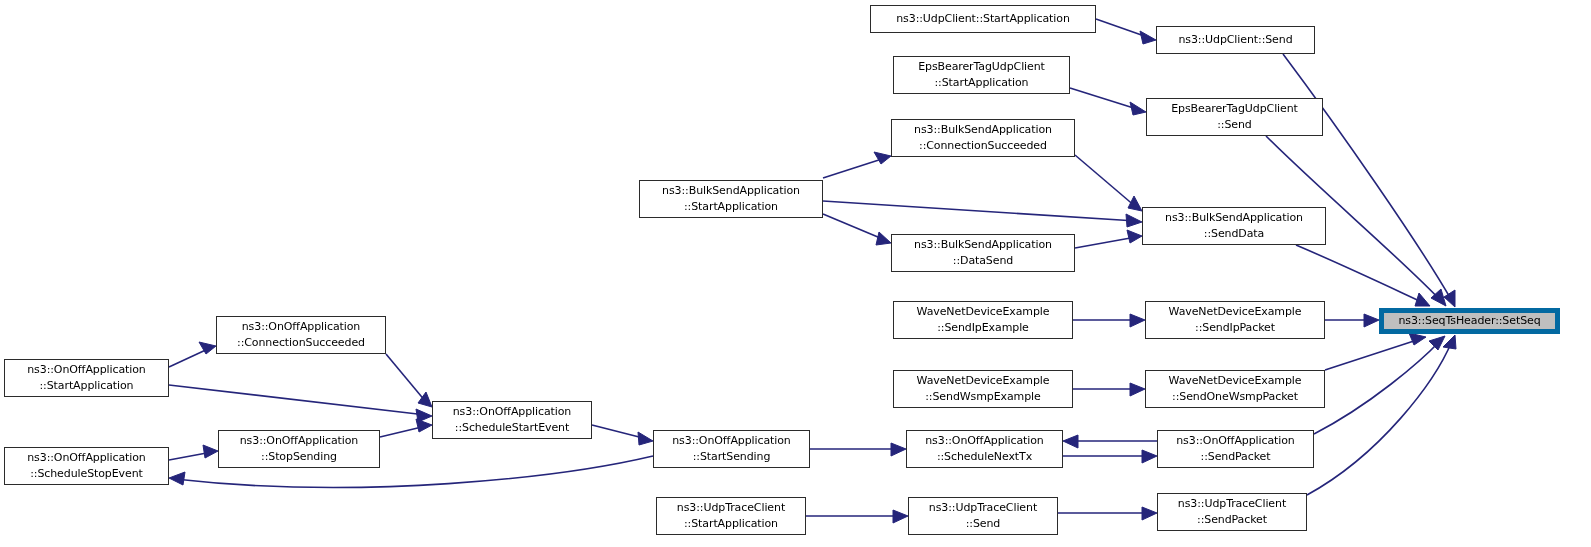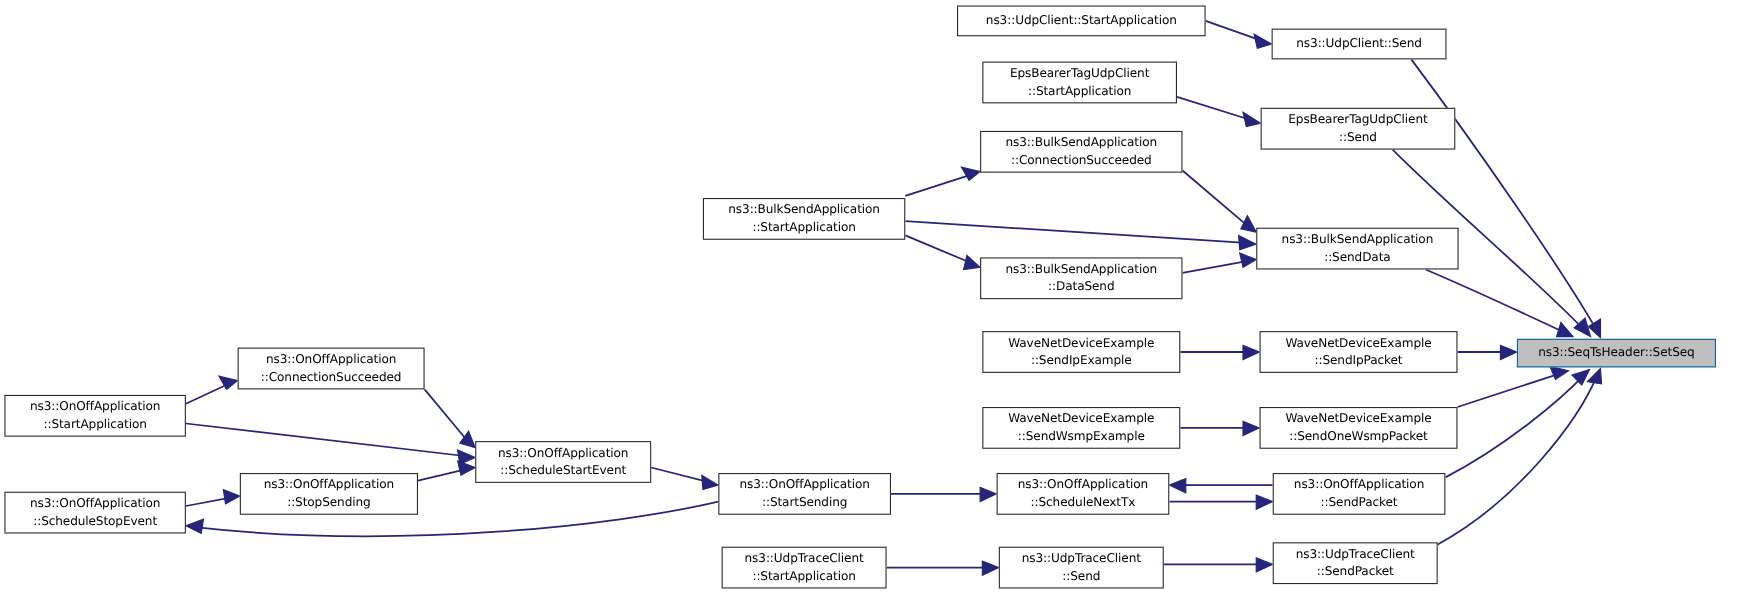--- a/index.html
+++ b/index.html
@@ -34,21 +34,21 @@
     text-align: center;
     color: #000000;
     font-size: 11px;
     line-height: 16px;
     letter-spacing: -0.1px;
     white-space: pre-line;
     z-index: 5;
   }
   .node.highlight {
     background: #bfbfbf;
-    border: 1px solid #0369a1;
+    border: 5px solid #0369a1;
   }
   .node-label {
     display: block;
     padding: 0 5px;
     white-space: pre-line;
   }
 </style>
 </head>
 <body>
 

